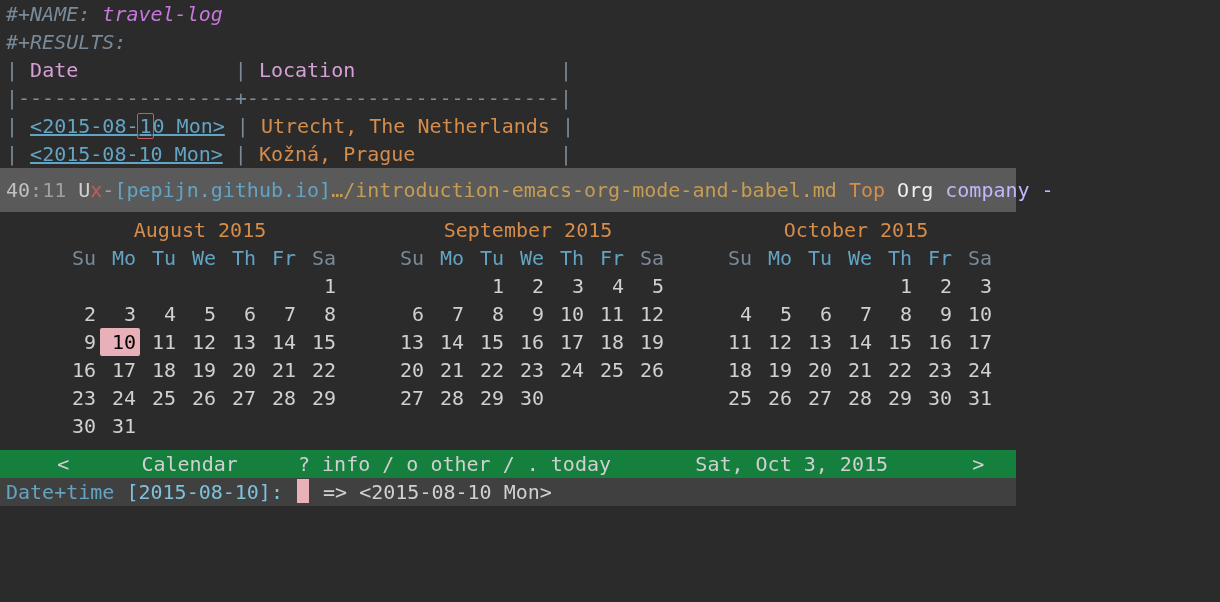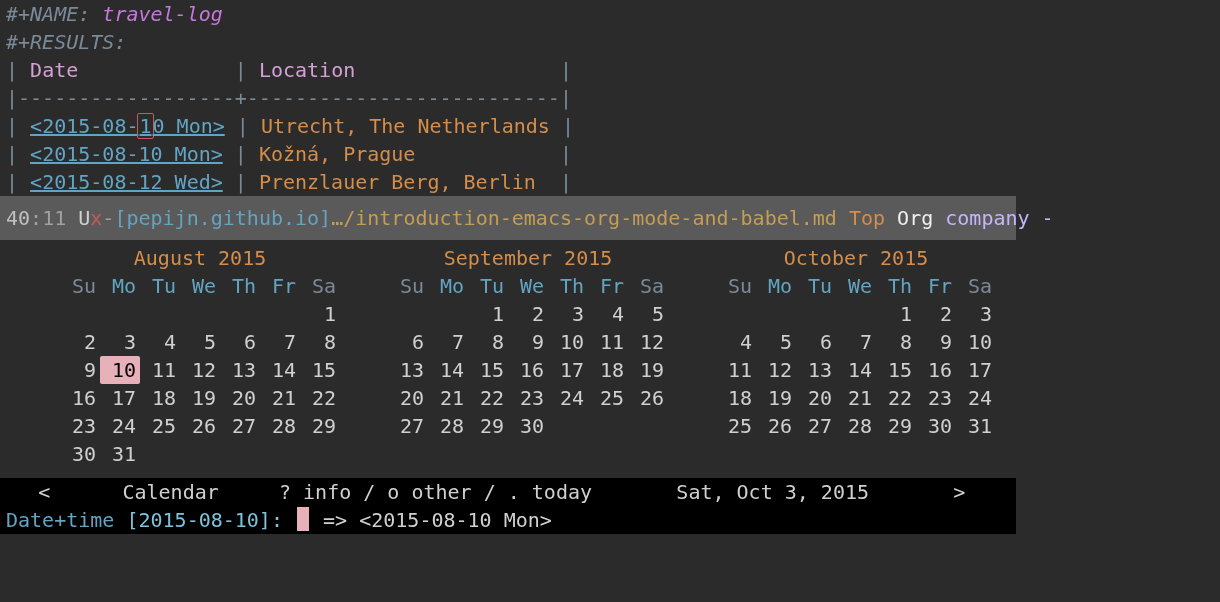--- a/index.html
+++ b/index.html
@@ -29,43 +29,42 @@
   
   .cal-zone{display:flex;gap:48px;padding:4px 14px 0 60px}
   .month{}
   .month-title{color:#d58d4b;text-align:center;letter-spacing:0}
   .dow{color:#63a4c3}
   .dow-dim{color:#7a8a98;}
   .grid{display:grid;grid-template-columns:repeat(7,40px);}
   .grid span{display:block;text-align:right;padding-right:4px;height:28px}
   .hl{background:#e8b0b8;color:#000;border-radius:2px}
   
-  .cal-ml{background:#000000;color:#d0d0d0;white-space:pre;padding:0 2px;margin-top:10px}
-  .minibuf{background:#000000;padding:0 6px;white-space:pre}
+  .cal-ml{background:#15803d;color:#d0d0d0;white-space:pre;padding:0 21px;margin-top:10px}
+  .minibuf{background:#404040;padding:0 6px;white-space:pre}
   .mb-prompt{color:#63a4c3}
   .mb-date{color:#7ec2db}
   .mb-cursor{display:inline-block;width:12px;height:24px;background:#e8b0b8;vertical-align:-4px;margin:0 2px}
   .mb-result{color:#d0d0d0}
 </style>
 </head>
 <body>
 
 <div class="root">
 
   <div class="buf">
     <div class="row"><span class="kw">#+NAME:</span> <span class="name">travel-log</span></div>
     <div class="row"><span class="kw">#+RESULTS:</span></div>
 
     <div class="row"><span class="pipe">| </span><span class="header">Date</span><span class="pipe">             | </span><span class="header">Location</span><span class="pipe">                 |</span></div>
     <div class="row sep">|------------------+--------------------------|</div>
 
     <div id="tbody">
         <div class="row"><span class="pipe">| </span><span class="date-link">&lt;2015-08-<span class="cursor-box">1</span>0 Mon&gt;</span><span class="pipe"> | </span><span class="loc">Utrecht, The Netherlands</span><span class="pipe"> |</span></div>
         <div class="row"><span class="pipe">| </span><span class="date-link">&lt;2015-08-10 Mon&gt;</span><span class="pipe"> | </span><span class="loc">Kožná, Prague</span><span class="pipe">            |</span></div>
-        <div class="row"><span class="pipe">| </span><span class="date-link">&lt;2015-08-12 Wed&gt;</span><span class="pipe"> | </span><span class="loc">Prenzlauer Berg, Berlin</span><span class="pipe">  |</span></div>
       </div>
   </div>
 
   <div class="modeline">
     <span class="ml-col">40</span><span class="ml-line">:11</span><span> U</span><span class="ml-red">x</span><span class="ml-line">-</span><span class="ml-proj">[pepijn.github.io]</span><span class="ml-slash">…/</span><span class="ml-file">introduction-emacs-org-mode-and-babel.md</span><span> </span><span class="ml-top">Top</span><span> </span><span class="ml-mode">Org</span><span> </span><span class="ml-comp">company -</span>
   </div>
 
   <div class="cal-zone" id="cal-zone">
       <div class="month">
         <div class="month-title">August 2015</div>

